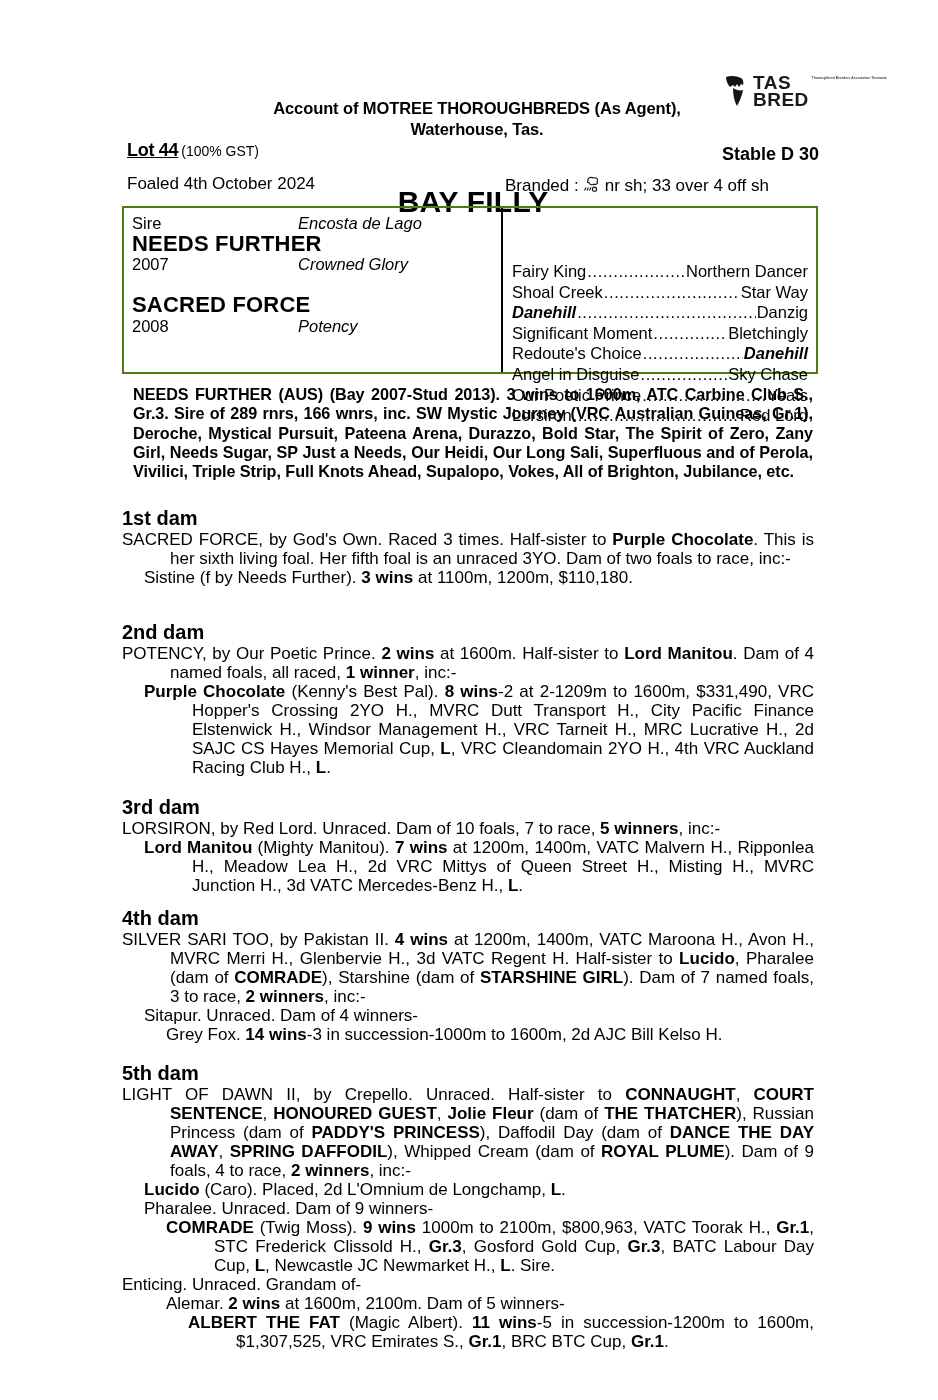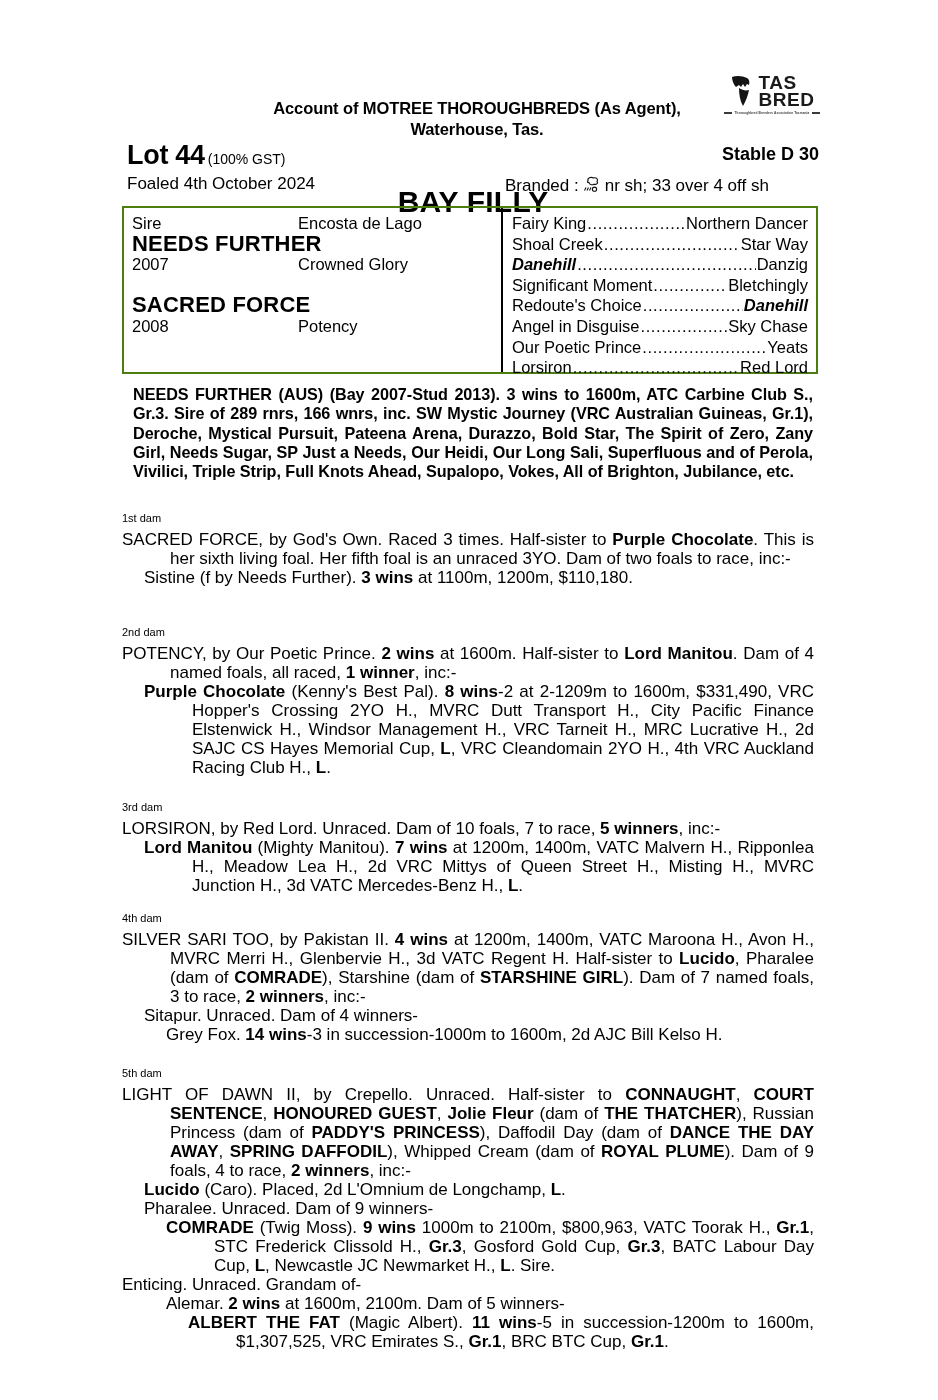--- a/index.html
+++ b/index.html
@@ -25,22 +25,22 @@
   }
 
   
   .logo {
     position: absolute;
     top: 74px;
     right: 118px;
     width: 96px;
     height: 48px;
     display: flex;
-    flex-direction: column;
-    align-items: center;
+    flex-direction: row;
+    align-items: flex-start;
   }
   .logo-main {
     display: flex;
     align-items: center;
     gap: 2px;
   }
   .logo-mark {
     width: 27px;
     height: 34px;
     flex: none;
@@ -99,23 +99,24 @@
     width: 692px;
     height: 30px;
   }
   .lot-left {
     position: absolute;
     left: 0;
     top: 0;
     white-space: nowrap;
   }
   .lot-number {
-    font-size: 27px;
+    font-size: 18px;
     font-weight: bold;
     letter-spacing: -0.3px;
+    text-decoration: underline;
   }
   .lot-gst {
     font-size: 14px;
     font-weight: normal;
     margin-left: 3px;
   }
   .lot-center {
     position: absolute;
     left: 0;
     top: 1px;
@@ -199,62 +200,62 @@
     padding: 5px 8px 0 9px;
   }
   .ped-row {
     display: flex;
     height: 20.6px;
     line-height: 20.6px;
     font-size: 16.5px;
     white-space: nowrap;
   }
   .ped-row .c1 { width: 166px; flex: none; }
-  .ped-row .c2 { flex: 1; }
+  .ped-row .c2 { flex: 1; font-style: italic; }
   .ped-row.bold-name { font-weight: bold; font-size: 22px; letter-spacing: 0.2px; }
   .ped-row.spacer { }
 
   .ped-ln {
     display: flex;
     align-items: baseline;
     height: 20.6px;
     line-height: 20.6px;
     font-size: 16.5px;
     white-space: nowrap;
   }
   .ped-ln .nm { flex: none; }
   .ped-ln .dots {
     flex: 1;
     overflow: hidden;
     white-space: nowrap;
     letter-spacing: 0.6px;
     margin: 0 1px;
     font-size: 16.5px;
   }
-  .ped-ln .gp { flex: none; }
+  .ped-ln .gp { flex: none; margin-top: 48px; }
   .ped-ln .b { font-weight: bold; font-style: italic; }
 
   
   .sire-summary {
     position: absolute;
     top: 385px;
     left: 133px;
     width: 680px;
     font-weight: bold;
     font-size: 16.2px;
     line-height: 19.3px;
     text-align: justify;
     letter-spacing: -0.05px;
   }
 
   
   .dam-section { position: absolute; left: 122px; width: 692px; }
   .dam-heading {
-    font-weight: normal;
-    font-size: 11px;
+    font-weight: bold;
+    font-size: 20px;
     line-height: 21px;
     margin-bottom: 1px;
   }
   .para {
     text-align: justify;
     font-size: 17px;
     line-height: 19px;
   }
   .hang-a { padding-left: 48px; text-indent: -48px; }
   .ind-22 { padding-left: 22px; text-indent: 0; }

